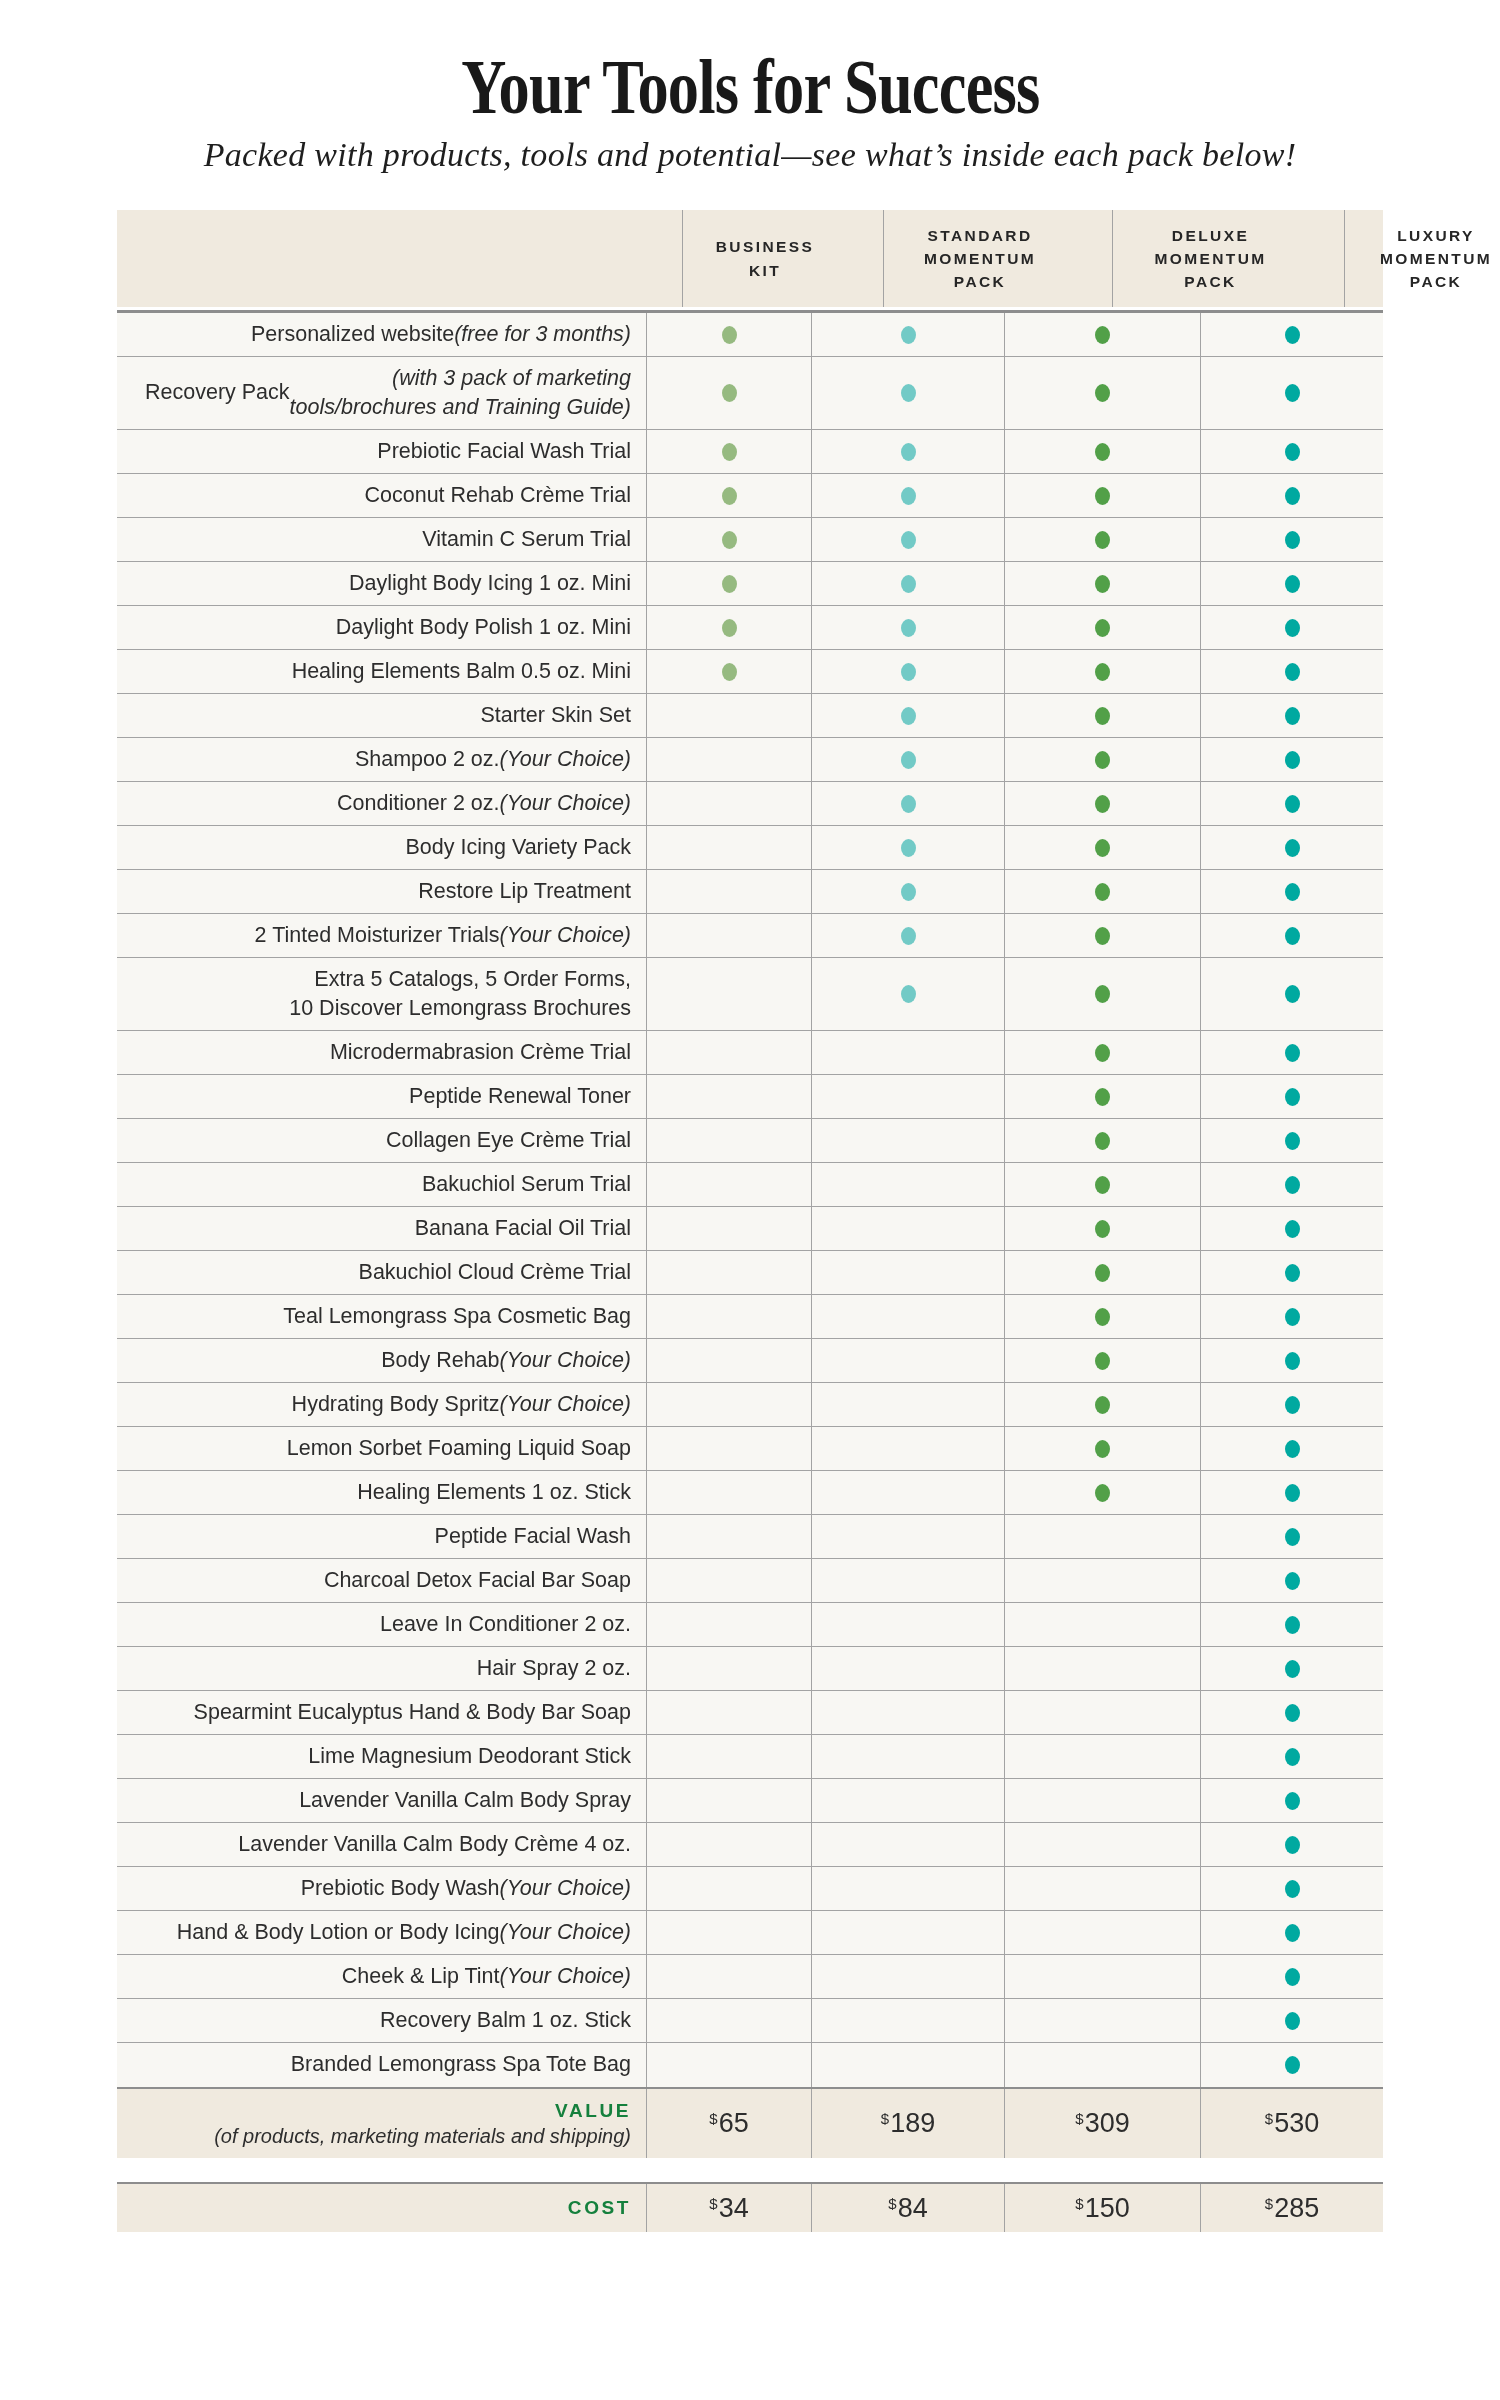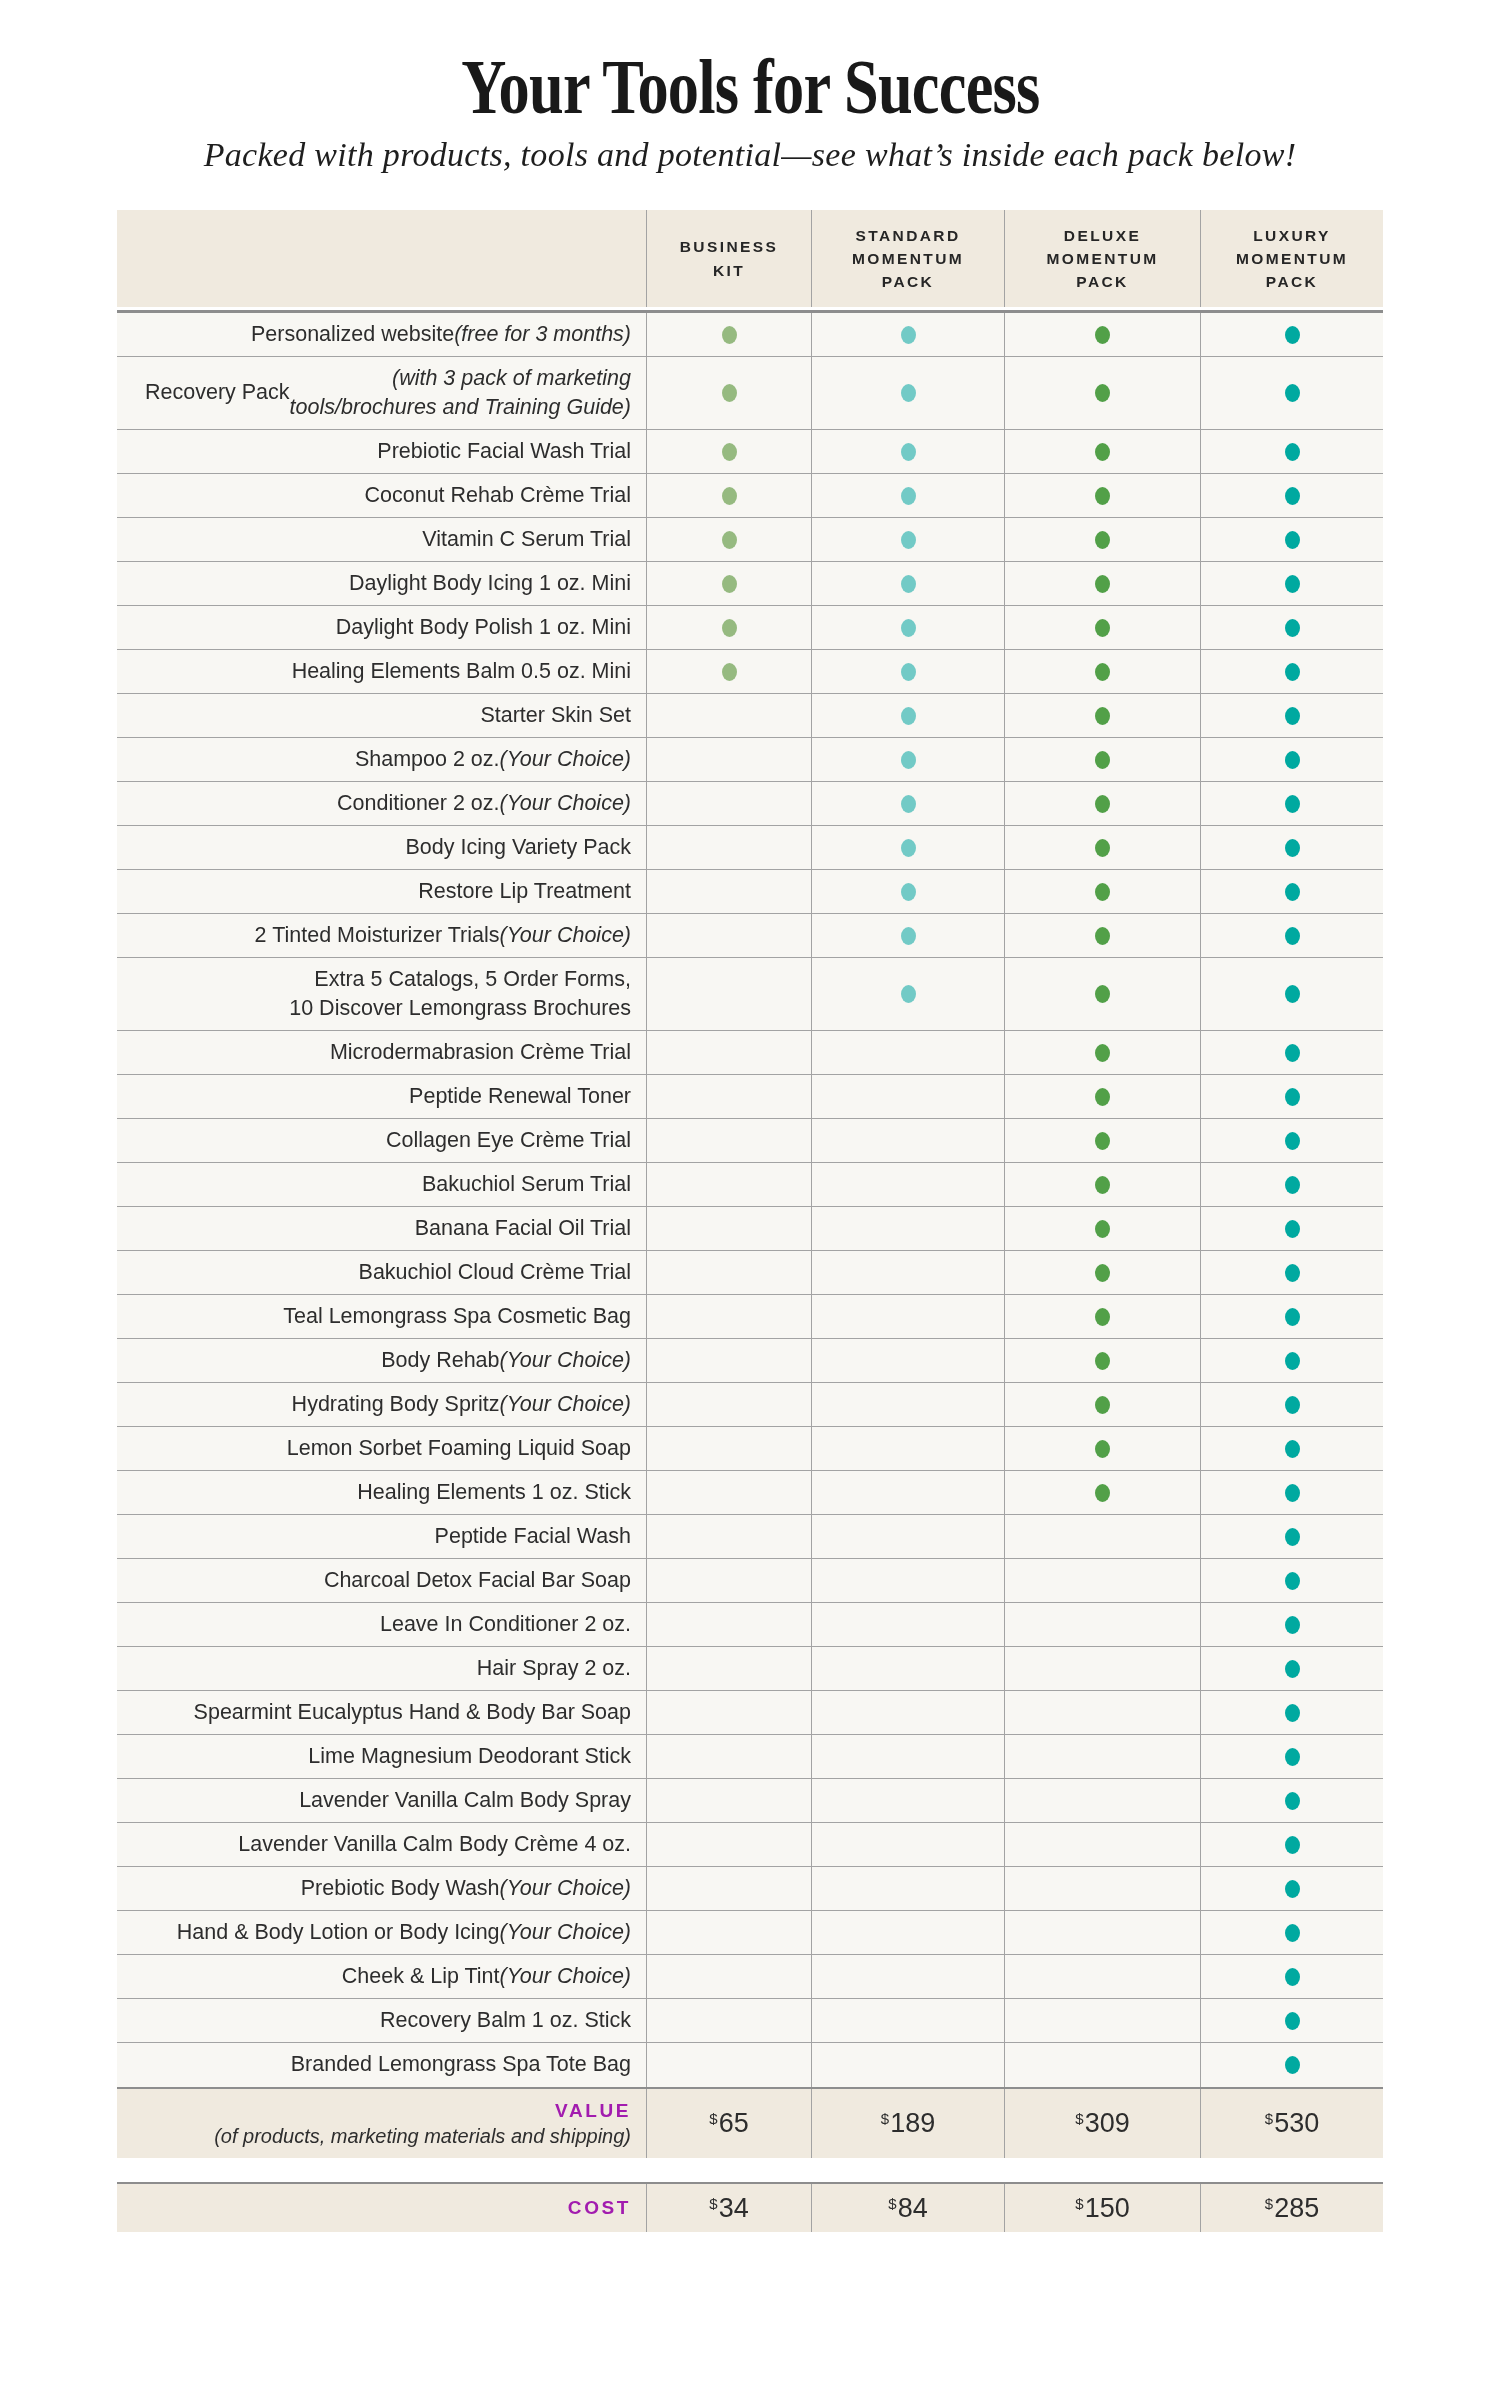--- a/index.html
+++ b/index.html
@@ -29,21 +29,21 @@
   }
   .packs-table{width:1266px;margin:36px auto 0;}
   .grid-row{
     display:grid;
     grid-template-columns:529px 165px 193px 196px 183px;
     align-items:stretch;
   }
   .cell{display:flex;align-items:center;justify-content:center;}
   .grid-row .cell + .cell{border-left:1.4px solid var(--grid-line);}
   
-  .thead{background:var(--header-bg);min-height:97px;}
+  .thead{background:var(--header-bg);min-height:97px;gap:36px;}
   .head-cell{flex-direction:column;justify-content:center;padding:8px 2px;}
   .head-line{
     font-weight:700;font-size:15.5px;letter-spacing:2.4px;
     line-height:1.5;color:#262626;text-align:center;
   }
   .sep{height:6px;background:#ffffff;border-bottom:3px solid var(--heavy-line);}
   
   .row{background:var(--row-bg);min-height:44px;border-bottom:1.4px solid var(--grid-line);}
   .row.tall{min-height:73px;}
   .row:last-child{border-bottom:none;}
@@ -56,21 +56,21 @@
   .note{font-style:italic;}
   .dot{width:15px;height:18px;border-radius:50%;display:inline-block;}
   
   .summary{background:var(--header-bg);border-top:2.5px solid var(--heavy-line);}
   .value-row{min-height:71px;}
   .cost-row{min-height:50px;margin-top:24px;}
   .sum-label-cell{
     flex-direction:column;align-items:flex-end;justify-content:center;
     padding:6px 15px 6px 10px;text-align:right;
   }
-  .sum-title{font-weight:700;font-size:19px;letter-spacing:2.6px;color:#a21caf;line-height:1.35;}
+  .sum-title{font-weight:700;font-size:19px;letter-spacing:2.6px;color:#15803d;line-height:1.35;}
   .sum-note{font-style:italic;font-size:20px;color:var(--text);line-height:1.3;}
   .price{font-size:27px;color:var(--text);white-space:nowrap;}
   .price sup{font-size:15px;position:relative;top:2px;margin-right:1px;}
 </style>
 </head>
 <body>
 
 <main>
   <div class="title-wrap">
     <h1 class="page-title">Your Tools for Success</h1>

